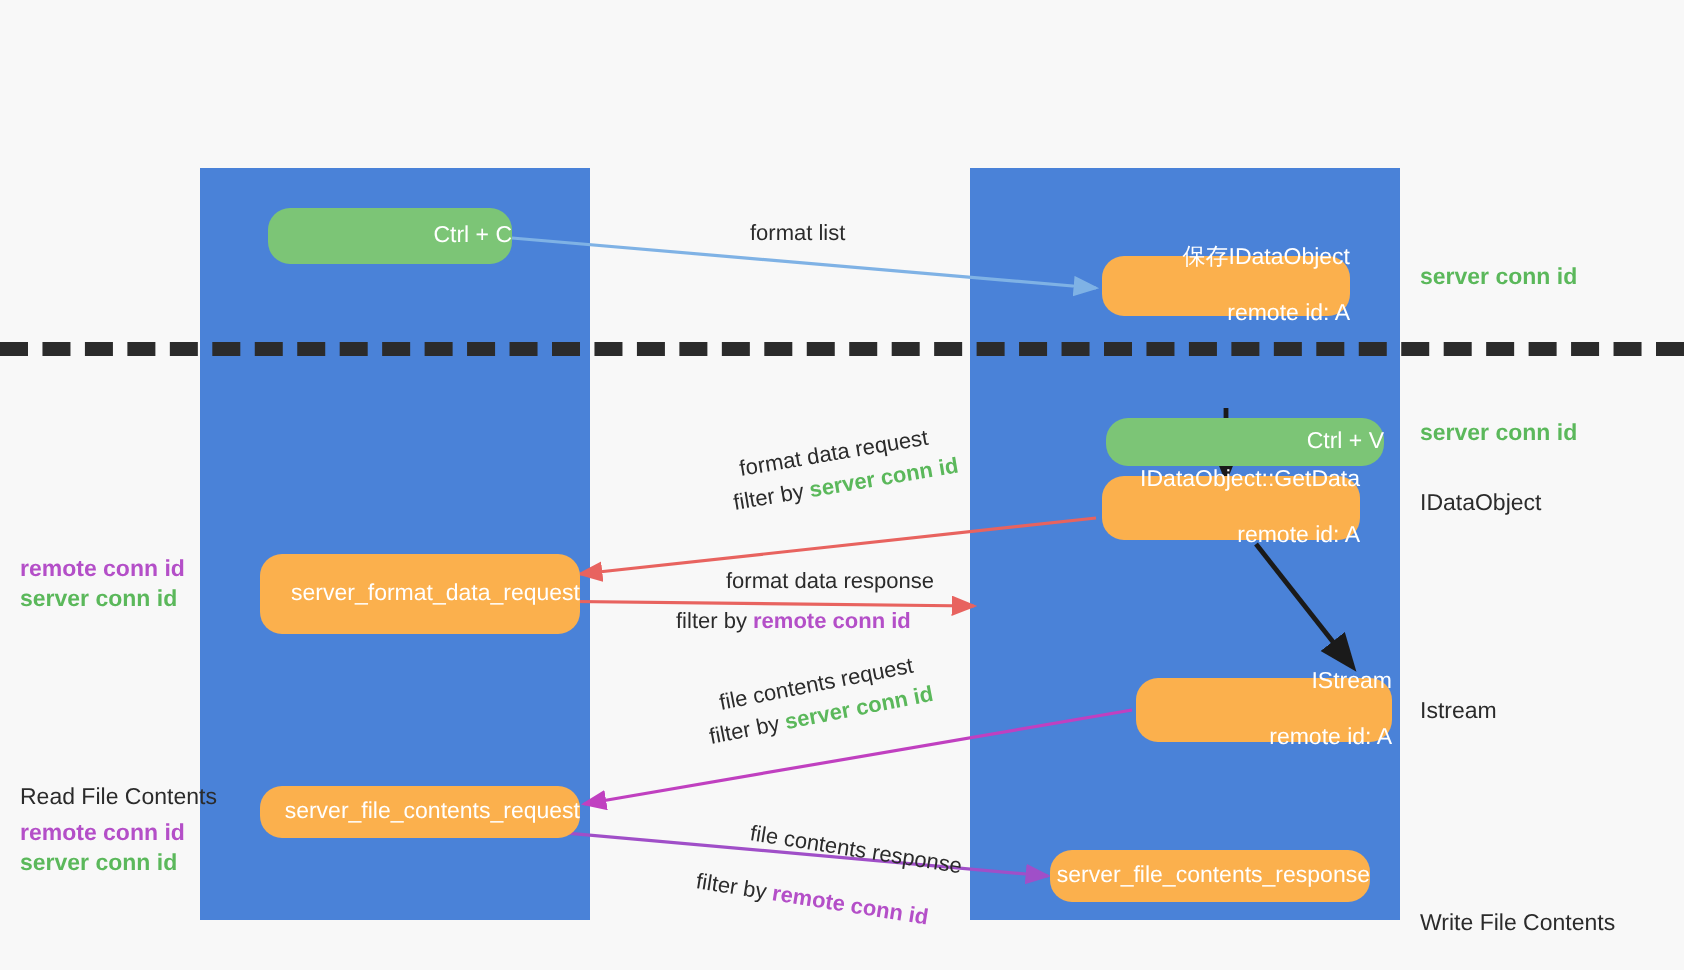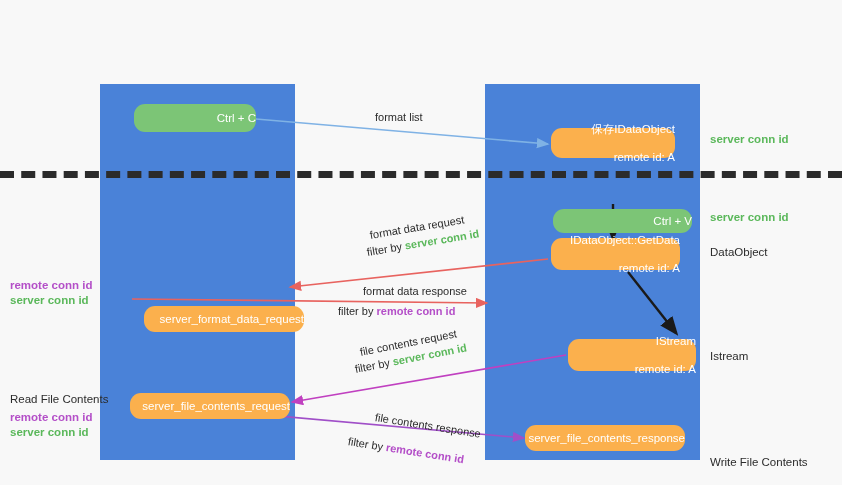--- a/index.html
+++ b/index.html
@@ -147,21 +147,21 @@
 
     <line x1="132" y1="403" x2="524" y2="438" stroke="#a04fc8" stroke-width="1.6" marker-end="url(#ar-purple)"></line>
   </svg>
 
   <div class="dashline"></div>
 
   <div class="nodebox green" style="left:134px; top:104px; width:122px; height:28px;">
     <span>Ctrl + C</span>
   </div>
 
-  <div class="nodebox orange" style="left:144px; top:277px; width:160px; height:26px;margin-top:29px;">
+  <div class="nodebox orange" style="left:130px; top:277px; width:160px; height:40px;">
     <span>server_format_data_request</span>
   </div>
 
   <div class="nodebox orange" style="left:130px; top:393px; width:160px; height:26px;padding-left:34px;">
     <span>server_file_contents_request</span>
   </div>
 
   <div class="nodebox orange" style="left:551px; top:128px; width:124px; height:30px;">
     <span>保存IDataObject</span>
     <span>remote id: A</span>
@@ -217,21 +217,21 @@
   <div class="edge-label tilt-c" style="left:375px; top:410px;">
     <span>file contents response</span>
   </div>
   <div class="edge-label tilt-c" style="left:348px; top:434px;">
     <span>filter by</span>
     <span class="conn-purple">remote conn id</span>
   </div>
 
   <div class="side-label conn-green" style="left:710px; top:132px;">server conn id</div>
   <div class="side-label conn-green" style="left:710px; top:210px;">server conn id</div>
-  <div class="side-label" style="left:710px; top:245px;">DataObject</div>
+  <div class="side-label" style="left:710px; top:245px;">IDataObject</div>
   <div class="side-label" style="left:710px; top:349px;">Istream</div>
   <div class="side-label" style="left:710px; top:431px;margin-top:24px;">Write File Contents</div>
 
   <div class="stack" style="left:10px; top:278px;">
     <div class="conn-purple">remote conn id</div>
     <div class="conn-green">server conn id</div>
   </div>
 
   <div class="side-label" style="left:10px; top:392px;">Read File Contents</div>
   <div class="stack" style="left:10px; top:410px;">

